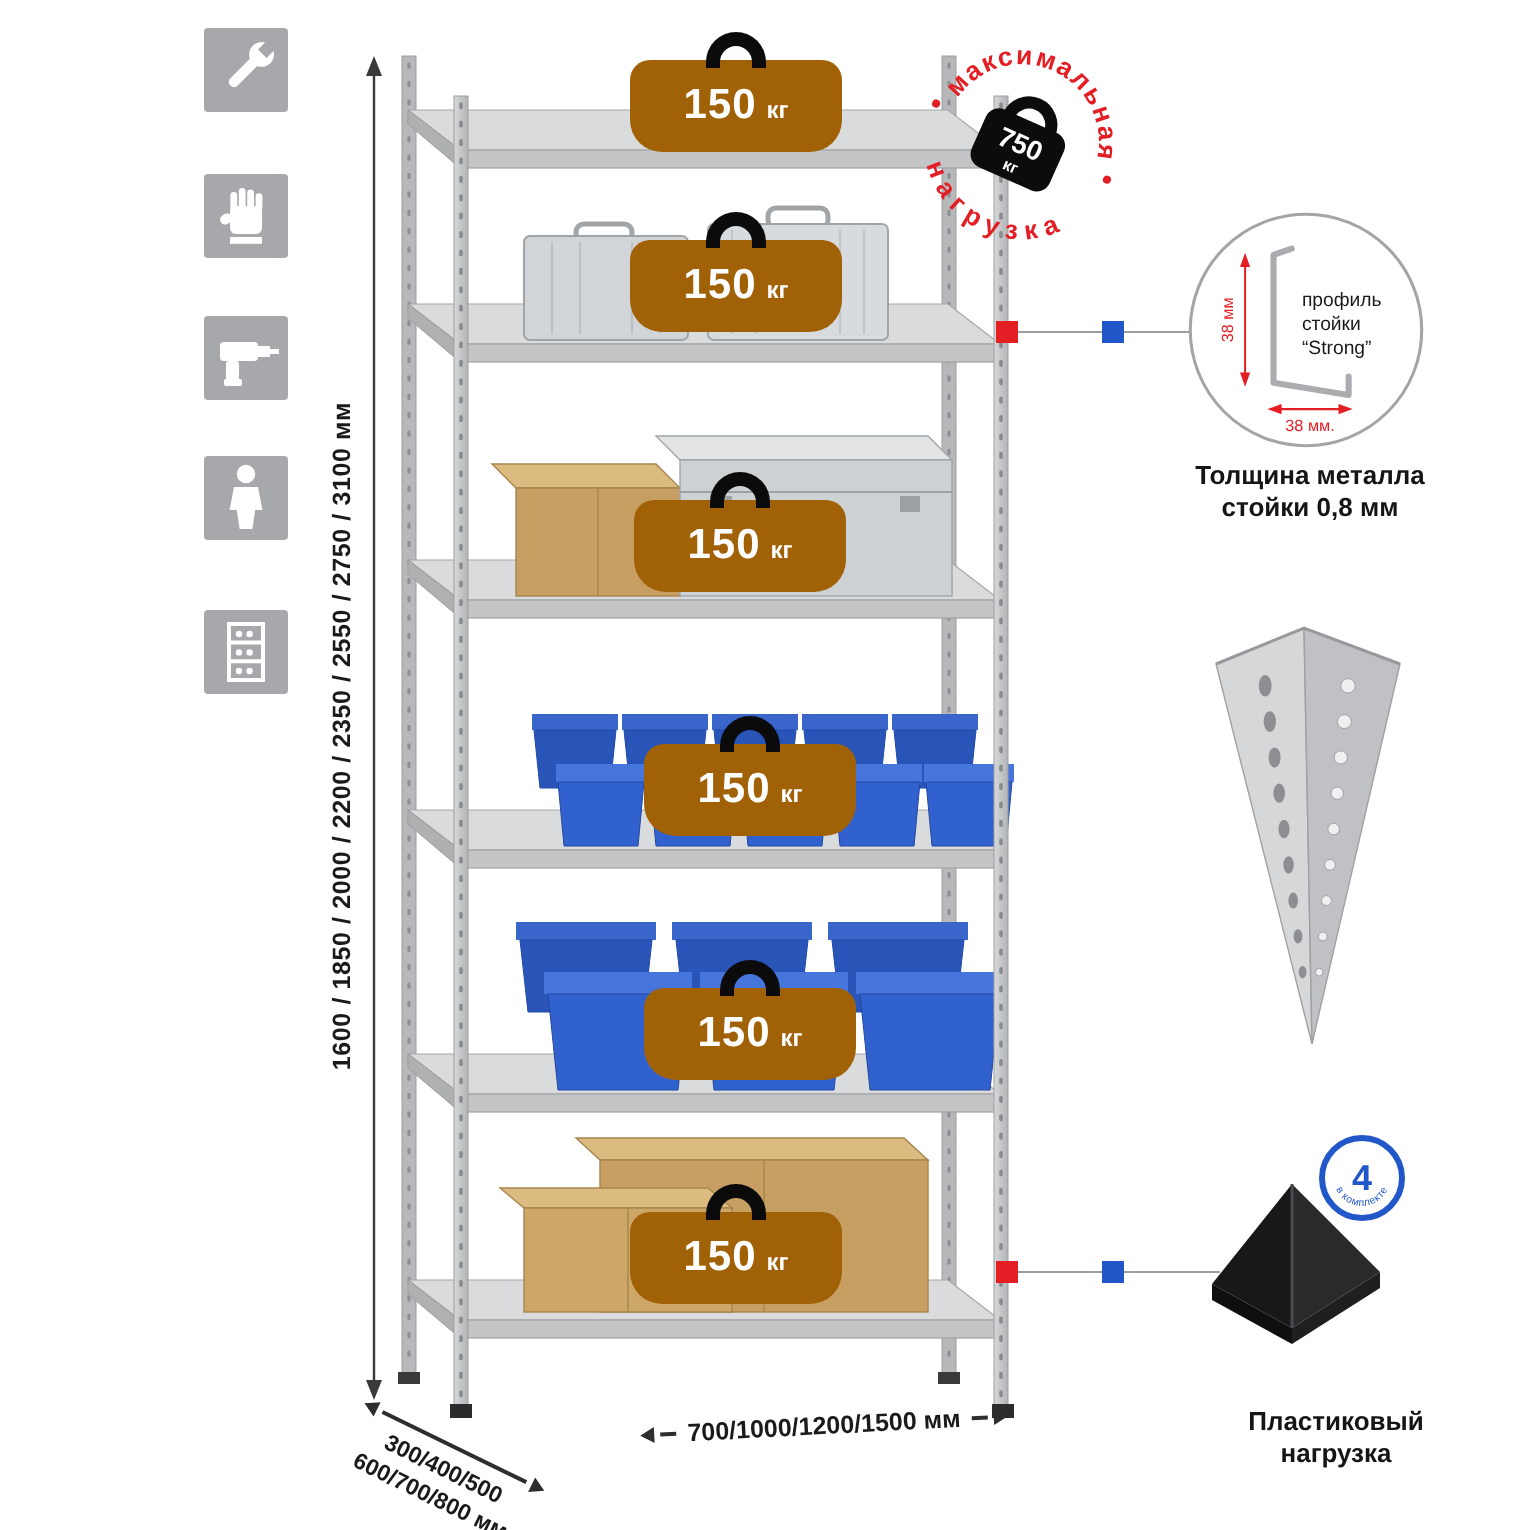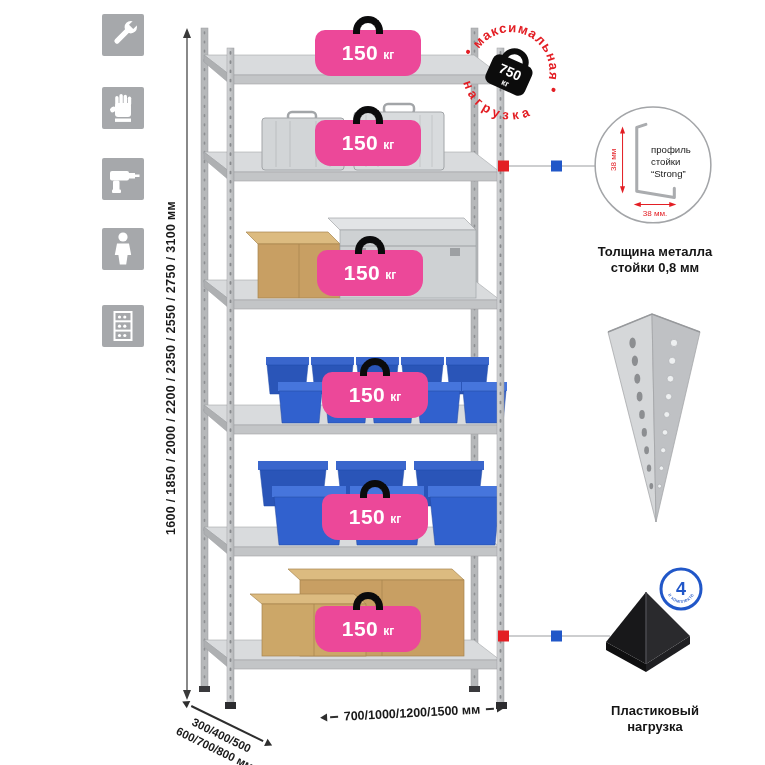--- a/index.html
+++ b/index.html
@@ -5,36 +5,36 @@
   html,body{margin:0;padding:0;background:#fff;font-family:"Liberation Sans",sans-serif;}
   .canvas{position:relative;width:765px;height:765px;background:#fff;overflow:hidden;}
   svg{display:block;}
   .main-svg{position:absolute;left:0;top:0;}
 
   
   .feat{position:absolute;left:102px;width:42px;height:42px;background:#a6a8ab;border-radius:2px;
         display:flex;align-items:center;justify-content:center;}
 
   
-  .load-badge{position:absolute;width:106px;height:46px;background:#ec4899;
+  .load-badge{position:absolute;width:106px;height:46px;background:#a16207;
       border-radius:10px 10px 16px 16px;display:flex;align-items:center;justify-content:center;
       gap:5px;color:#fff;}
   .load-badge::before{content:"";position:absolute;top:-14px;left:50%;transform:translateX(-50%);
       width:30px;height:18px;border:7px solid #0b0b0c;border-bottom:0;border-radius:15px 15px 0 0;
       box-sizing:border-box;}
   .load-badge .val{font-size:21px;font-weight:bold;letter-spacing:.5px;}
   .load-badge .unit{font-size:12px;font-weight:bold;position:relative;top:2px;}
 
   .stamp-svg{position:absolute;left:450px;top:6px;}
   .profile-svg{position:absolute;left:586px;top:100px;}
 
   .caption{position:absolute;width:140px;text-align:center;font-size:13px;font-weight:600;
            color:#151515;line-height:1.25;}
-  .cap-profile{left:585px;top:244px;}
-  .cap-foot{left:585px;top:703px;}
+  .cap-profile{left:585px;top:230px;}
+  .cap-foot{left:598px;top:703px;}
 
   .dim-height{position:absolute;left:171px;top:368px;transform:translate(-50%,-50%) rotate(-90deg);
       white-space:nowrap;font-size:12.5px;font-weight:bold;color:#1a1a1a;letter-spacing:.3px;}
 
   .dim-row{display:flex;align-items:center;gap:3px;}
   .dim-line{flex:1;height:1.5px;background:#2e2e2e;}
   .tri-l{width:0;height:0;border-top:4px solid transparent;border-bottom:4px solid transparent;
          border-right:7px solid #2e2e2e;}
   .tri-r{width:0;height:0;border-top:4px solid transparent;border-bottom:4px solid transparent;
          border-left:7px solid #2e2e2e;}

